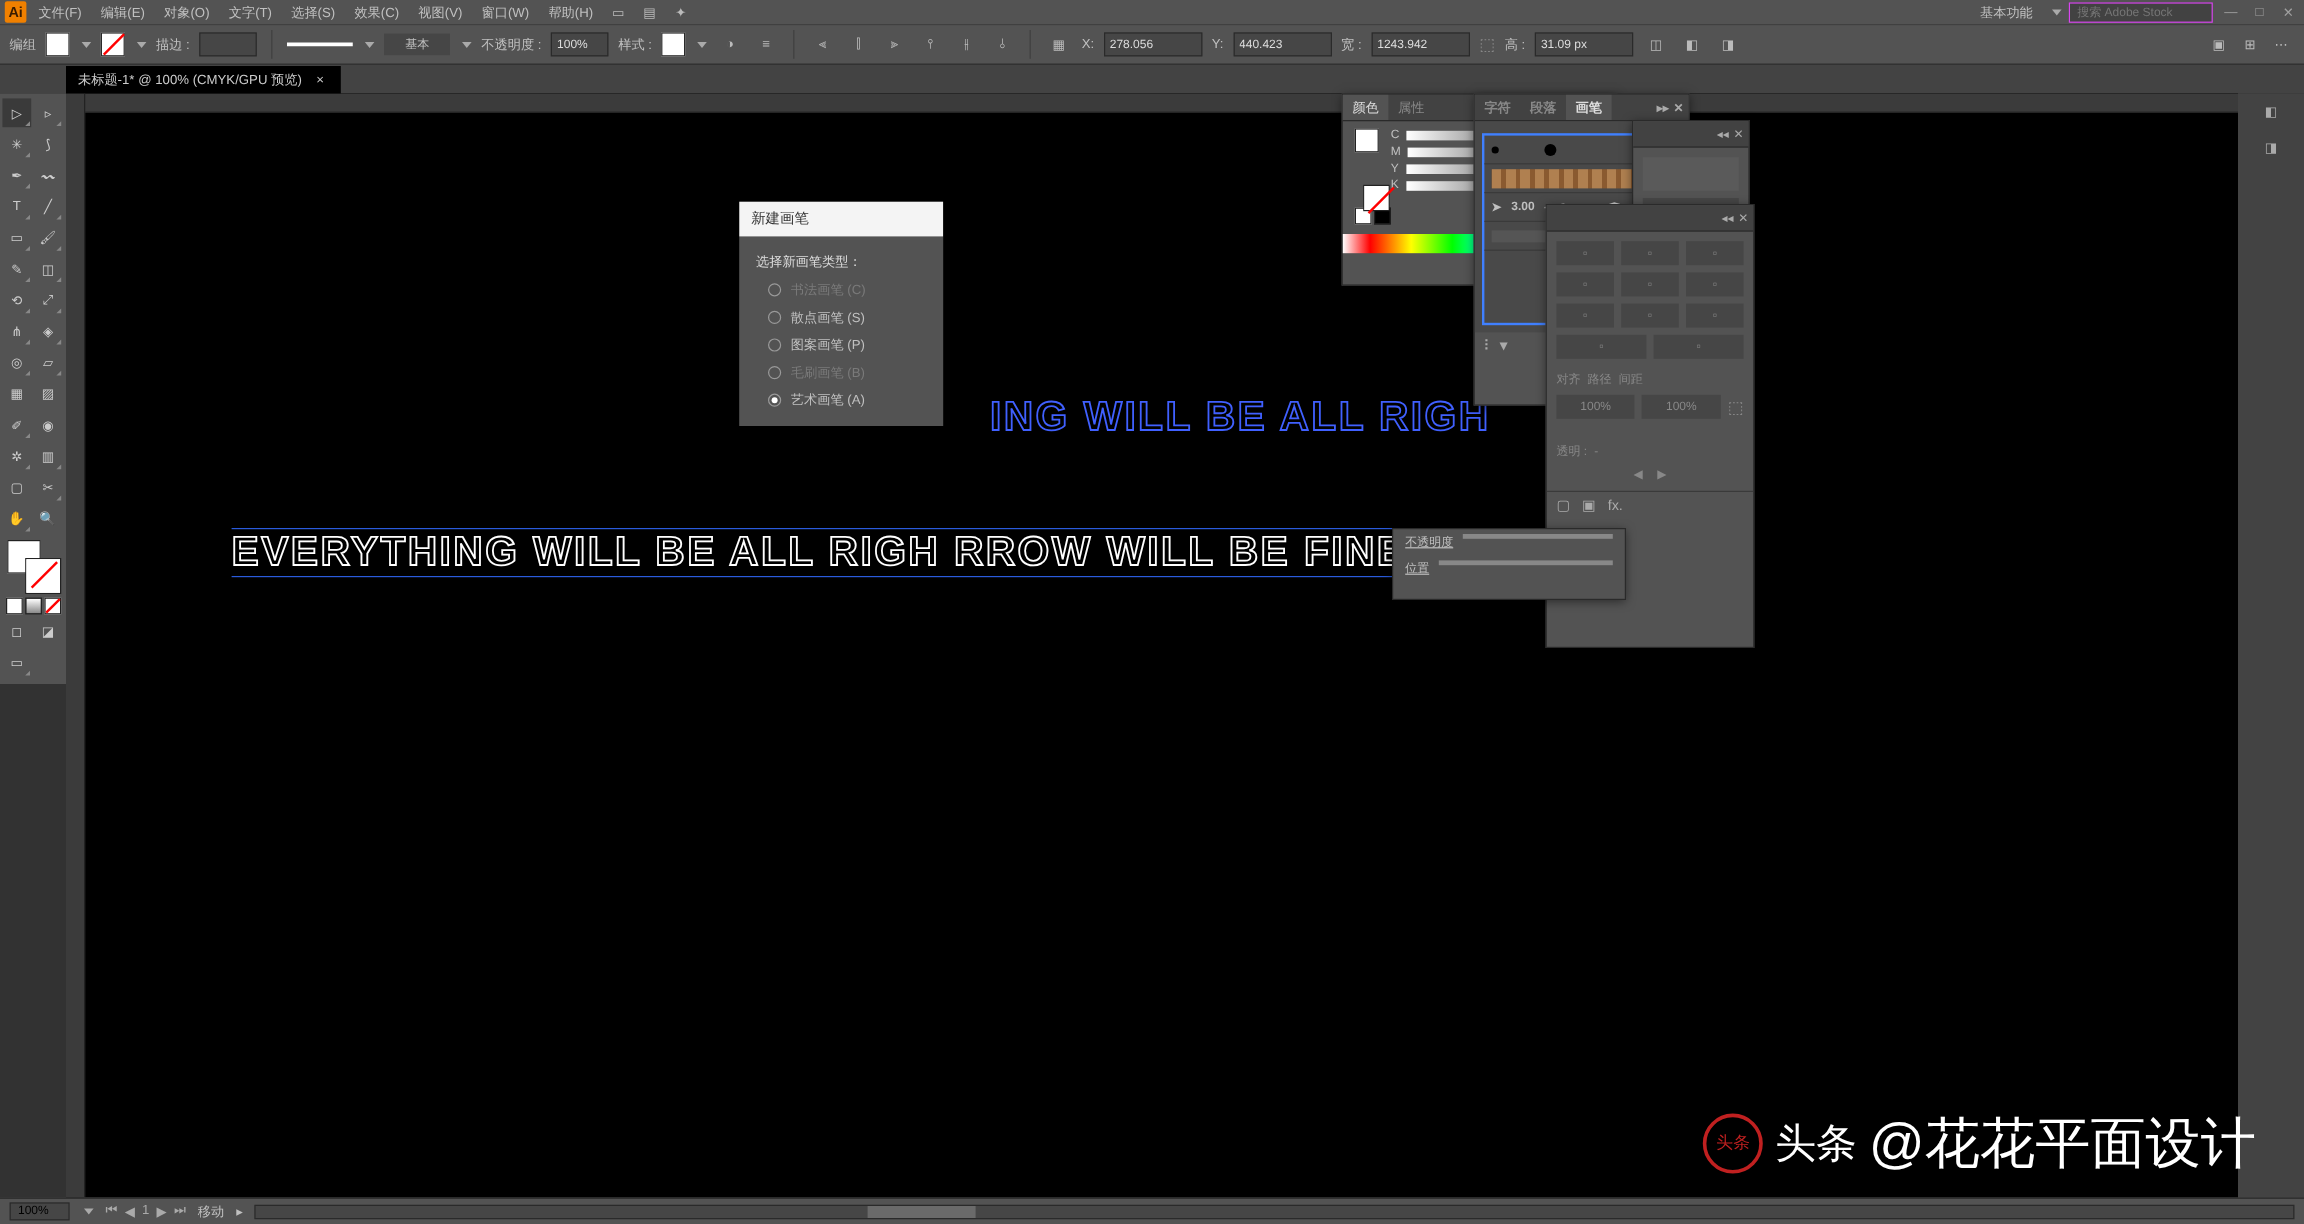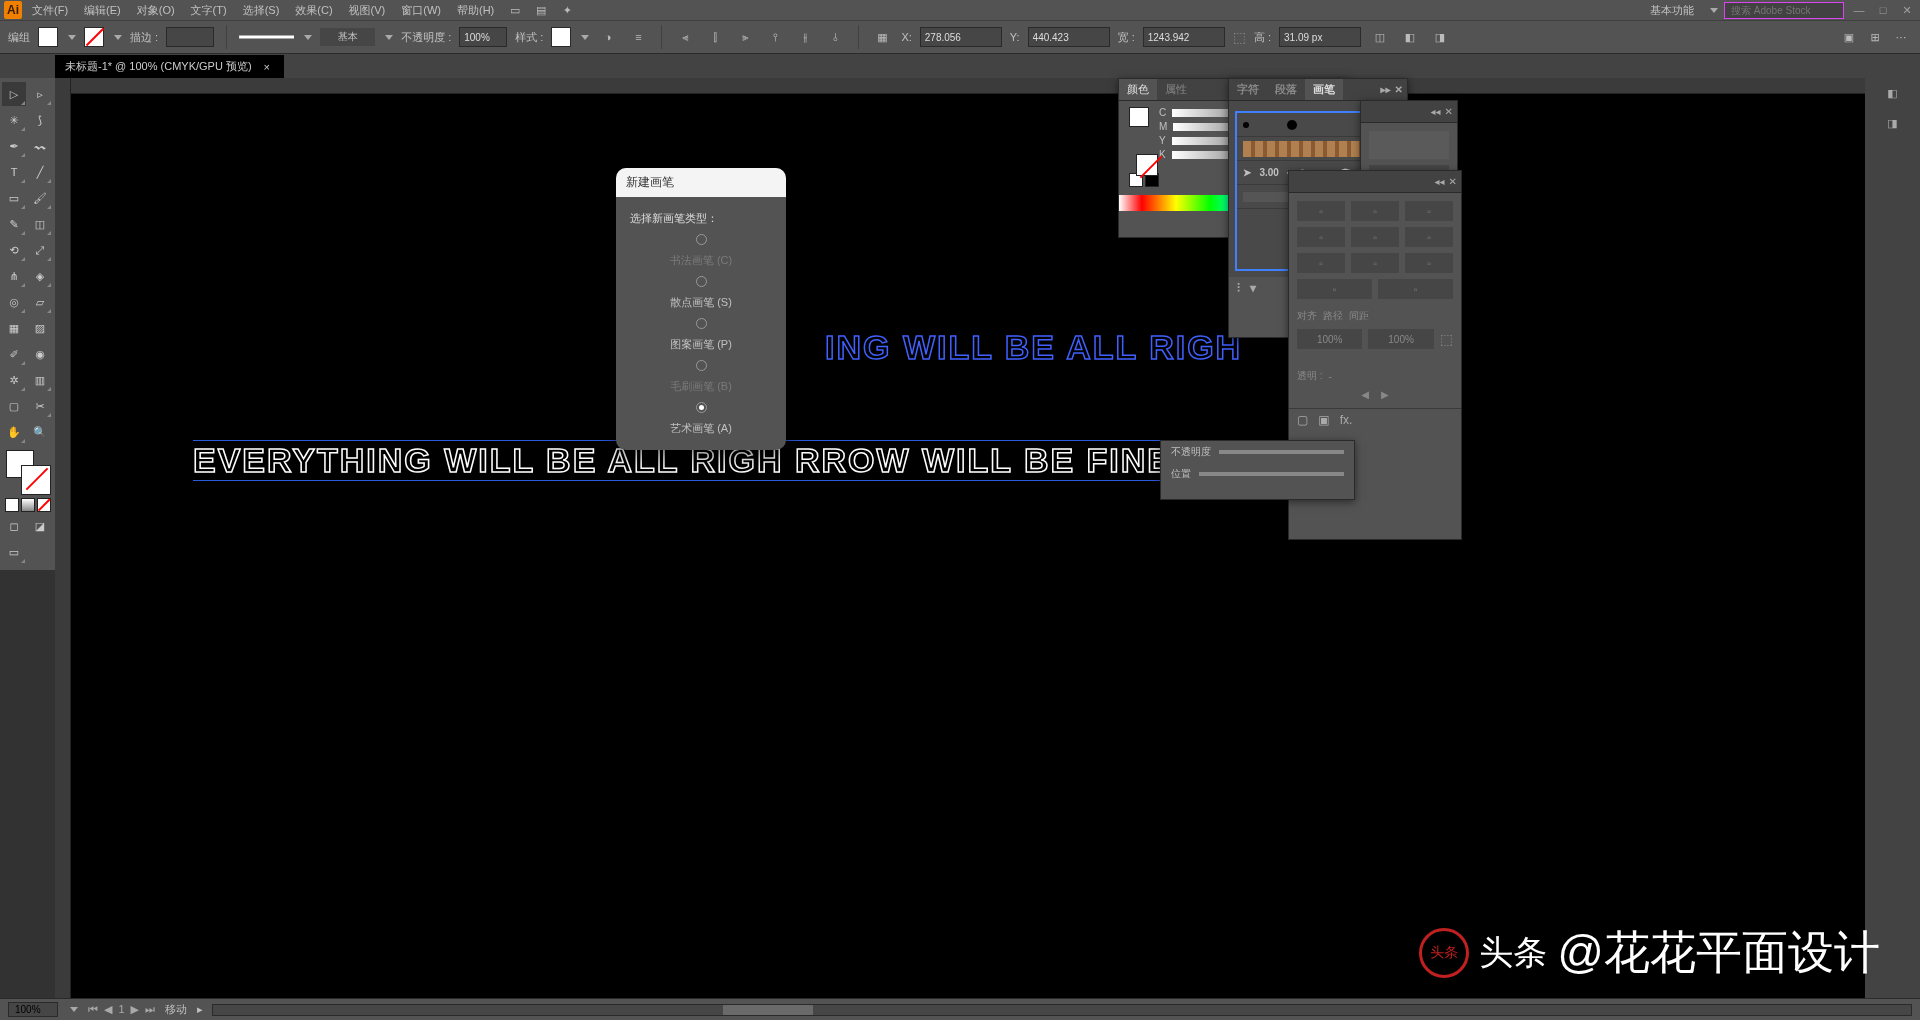--- a/index.html
+++ b/index.html
@@ -62,25 +62,25 @@
 .text-outline.white {
   top: 362px; left: 138px;
   color: transparent;
   -webkit-text-stroke: 1.5px #fff;
   border-top: 1px solid #2a5bdc;
   border-bottom: 1px solid #2a5bdc;
   padding: 0;
 }
 
 
-.dialog { position: absolute; left: 616px; top: 168px; width: 170px; background: #535353; border-radius: 10px; box-shadow: 0 4px 20px rgba(0,0,0,.6); overflow: hidden; }
+.dialog { position: absolute; left: 616px; top: 168px; width: 170px; background: #535353; border-radius: 0; box-shadow: 0 4px 20px rgba(0,0,0,.6); overflow: hidden; }
 .dialog-title { background: #f4f4f4; color: #333; padding: 6px 10px; font-size: 12px; }
 .dialog-body { padding: 14px 14px 10px; }
 .dialog-label { color: #ddd; margin-bottom: 4px; font-size: 11px;}
-.radio-opt { display:flex; align-items:center; gap:8px; padding: 4px 10px; font-size: 11px; flex-direction: column;}
+.radio-opt { display:flex; align-items:center; gap:8px; padding: 4px 10px; font-size: 11px;}
 .radio-opt.dis { color:#7a7a7a; }
 .radio { width:11px; height:11px; border:1px solid #999; border-radius:50%; display:flex; align-items:center; justify-content:center;}
 .radio.checked::after{content:"";width:5px;height:5px;background:#fff;border-radius:50%;}
 .dialog-btns{ display:flex; gap:10px; justify-content:center; padding:14px 10px 14px;}
 .dlg-btn{ border:1px solid #aaa; border-radius:12px; padding:3px 22px; font-size:11px; color:#ddd; cursor:pointer; background:transparent;}
 
 
 .rdock { position:absolute; right:0; top:78px; width:55px; bottom:22px; background:#434343; }
 .rdock-ico{ width:55px; height:30px; display:flex; align-items:center; justify-content:center; color:#aaa;}
 
@@ -122,21 +122,21 @@
 .panel.transform .grid-body{padding:8px;color:#888;font-size:10px;}
 .tf-row{display:flex;align-items:center;gap:6px;margin-bottom:6px;}
 .tf-row .cell{flex:1;height:20px;background:#464646;display:flex;align-items:center;justify-content:center;}
 .tf-navs{display:flex;justify-content:center;gap:12px;margin-top:6px;}
 
 .panel.stroke{ left:1360px; top:100px; width:98px; height:110px;}
 .panel.stroke .pbody{padding:8px;}
 .sel-box{background:#464646;height:20px;width:100%;}
 
 .panel.more{ left:1160px; top:440px; width:195px; height:60px;}
-.panel.more .mrow{display:flex;align-items:center;gap:8px;padding:4px 10px;font-size:10px;}
+.panel.more .mrow{display:flex;align-items:flex-start;gap:8px;padding:4px 10px;font-size:10px;text-decoration:underline;}
 .panel.more .sl{flex:1;height:4px;background:#888;}
 
 
 .statusbar{ position:absolute; left:0; right:0; bottom:0; height:22px; background:#535353; display:flex; align-items:center; padding:0 8px; gap:10px; border-top:1px solid #2a2a2a;}
 .sb-zoom{background:#464646;border:1px solid #2a2a2a;padding:1px 6px;font-size:10px;width:50px;}
 .sb-nav{display:flex;gap:6px;color:#aaa;}
 .sb-scroll{flex:1;height:12px;background:#464646;position:relative;border:1px solid #2a2a2a;}
 .sb-thumb{position:absolute;left:30%;width:90px;height:100%;background:#6a6a6a;}
 
 

